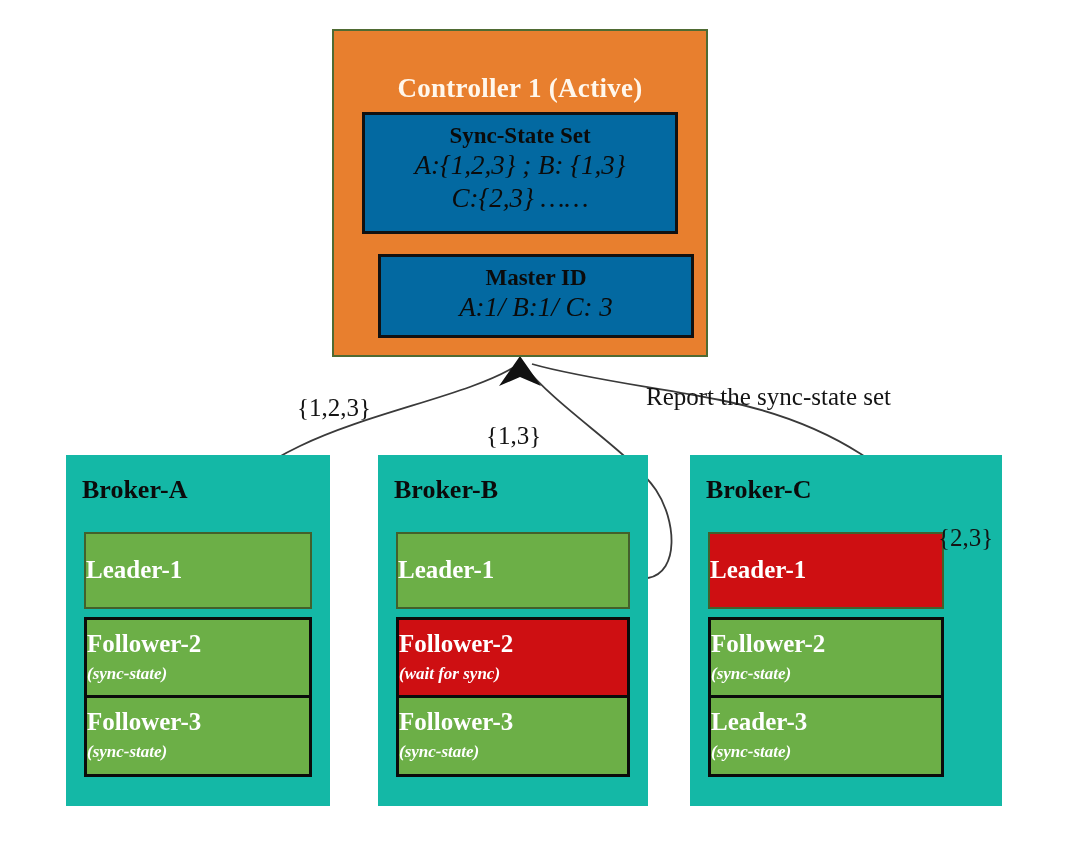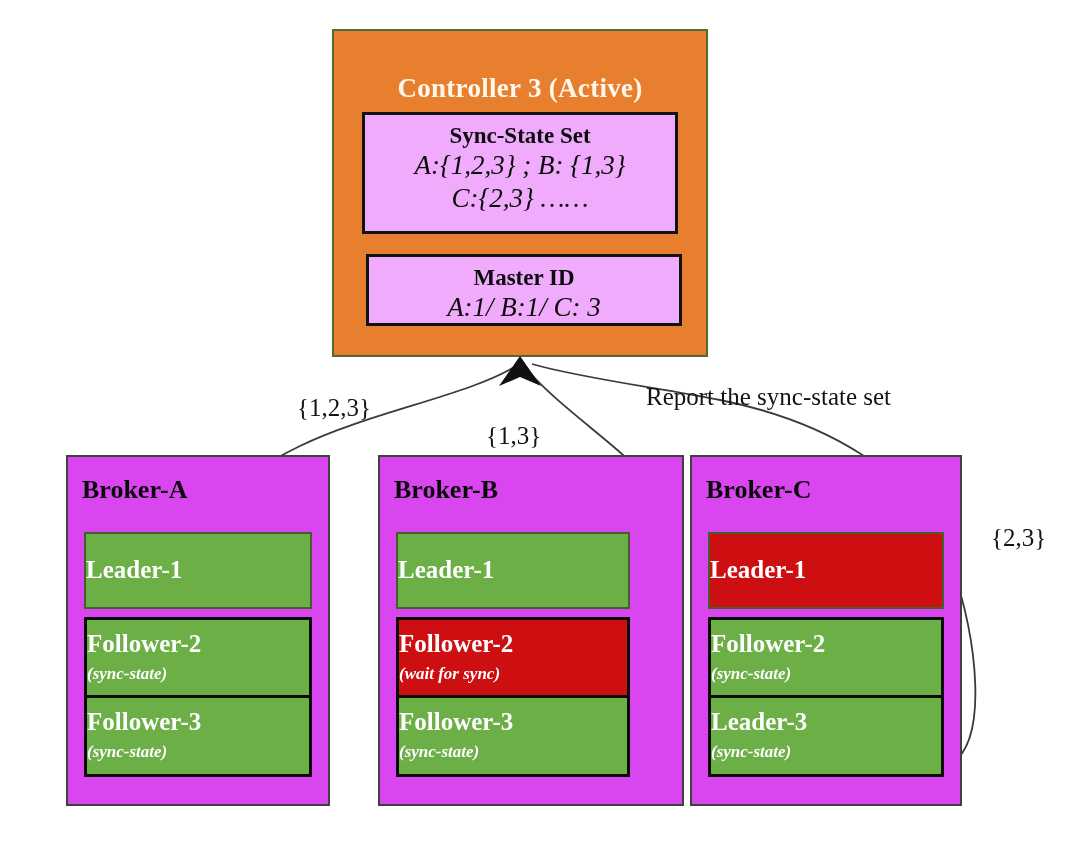--- a/index.html
+++ b/index.html
@@ -23,46 +23,46 @@
     position:absolute;left:0;top:44px;width:100%;
     text-align:center;
     color:#FFF7EC;
     font-weight:bold;
     font-size:27px;
     letter-spacing:.3px;
     line-height:1;
   }
   .ctl-box{
     position:absolute;
-    background:#f0abfc;
+    background:#0369a1;
     border:3px solid #111111;
     box-sizing:border-box;
     text-align:center;
   }
   .ctl-box.sync{left:28px;top:81px;width:316px;height:122px;}
-  .ctl-box.master{left:32px;top:223px;width:316px;height:72px;}
+  .ctl-box.master{left:44px;top:223px;width:316px;height:84px;}
   .ctl-head{
     font-weight:bold;font-size:23px;color:#0b0b0b;
     margin-top:8px;line-height:1.15;
   }
   .ctl-line{
     font-style:italic;font-size:27px;color:#0b0b0b;
     line-height:1.22;
   }
 
   
   .broker{
     position:absolute;
-    background:#d946ef;
-    border:2px solid #404040;
+    background:#14b8a6;
+    border:2px solid #14b8a6;
     box-sizing:border-box;
   }
   .broker-a{left:66px;top:455px;width:264px;height:351px;}
-  .broker-b{left:378px;top:455px;width:306px;height:351px;}
-  .broker-c{left:690px;top:455px;width:272px;height:351px;padding-left:48px;}
+  .broker-b{left:378px;top:455px;width:270px;height:351px;}
+  .broker-c{left:690px;top:455px;width:312px;height:351px;padding-left:48px;}
   .broker-title{
     position:absolute;left:14px;top:20px;
     font-weight:bold;font-size:26px;color:#0b0b0b;
     line-height:1;
   }
   .role{
     position:absolute;
     box-sizing:border-box;
     text-align:center;
     color:#FFFFFF;
@@ -84,21 +84,21 @@
 
   
   .edge-label{
     position:absolute;
     font-size:25px;color:#141414;
     white-space:nowrap;
     line-height:1;
   }
   .lbl-a{left:297px;top:395px;}
   .lbl-b{left:486px;top:423px;}
-  .lbl-c{left:991px;top:525px;text-align:center;}
+  .lbl-c{left:938px;top:525px;text-align:center;}
   .lbl-report{left:646px;top:384px;font-size:25px;}
 
   svg.links{position:absolute;left:0;top:0;width:1080px;height:853px;pointer-events:none;}
 </style>
 </head>
 <body>
 
 <div id="stage">
 
   <svg class="links" viewBox="0 0 1080 853">
@@ -106,21 +106,21 @@
     <path d="M 212 532 C 214 500 250 470 300 446 C 370 412 470 395 516 366" fill="none" stroke="#3a3a3a" stroke-width="1.8"></path>
 
     <path d="M 648 578 C 680 572 676 520 656 490 C 630 452 560 410 524 366" fill="none" stroke="#3a3a3a" stroke-width="1.8"></path>
 
     <path d="M 948 766 C 990 744 978 640 950 560 C 918 470 820 420 720 400 C 660 388 580 378 532 364" fill="none" stroke="#3a3a3a" stroke-width="1.8"></path>
 
     <polygon points="520,356 541,386 520,377 499,386" fill="#111111"></polygon>
   </svg>
 
   <div class="controller">
-    <div class="controller-title">Controller 3 (Active)</div>
+    <div class="controller-title">Controller 1 (Active)</div>
 
     <div class="ctl-box sync">
       <div class="ctl-head">Sync-State Set</div>
       <div class="ctl-line">A:{1,2,3} ; B: {1,3}</div>
       <div class="ctl-line">C:{2,3} ……</div>
     </div>
 
     <div class="ctl-box master">
       <div class="ctl-head">Master ID</div>
       <div class="ctl-line">A:1/ B:1/ C: 3</div>

